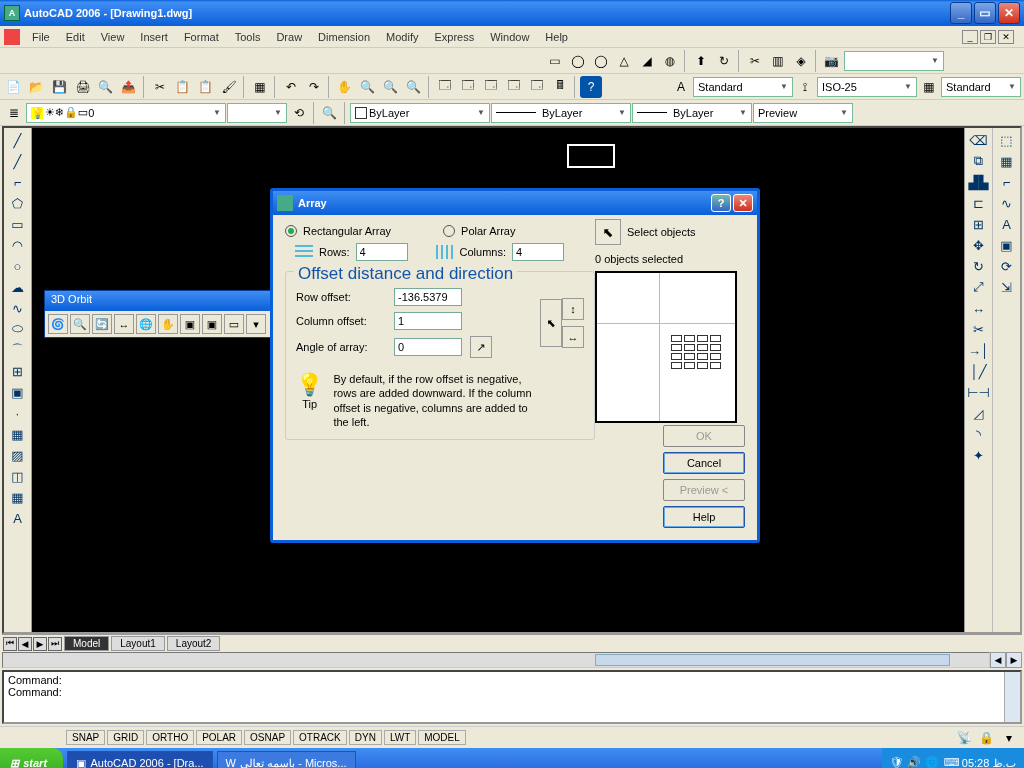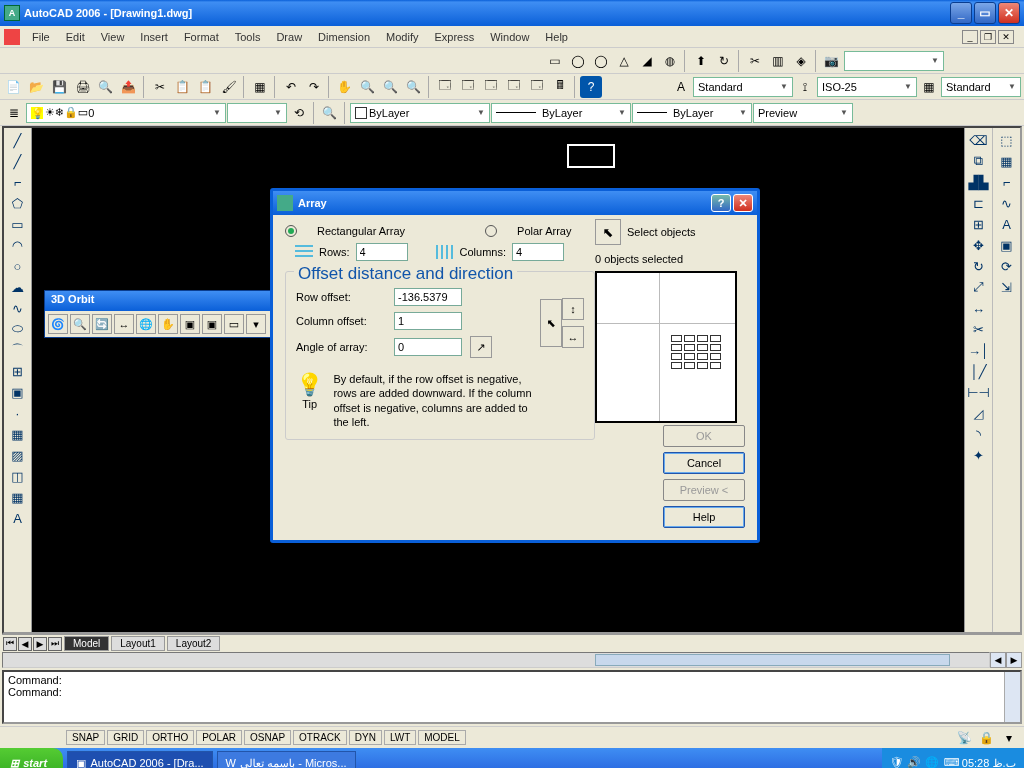--- a/index.html
+++ b/index.html
@@ -20,32 +20,32 @@
 .tdrop{height:20px;border:1px solid #7b9;background:#fff;padding:0 4px;display:flex;align-items:center;font-size:11px;min-width:60px}
 .tdrop .arrow{margin-left:auto;font-size:8px;color:#555}
 .workspace{position:relative;height:508px;background:#000;border:2px inset #999;margin:0 2px;display:flex}
 .lpal,.rpal{width:28px;background:#ece9d8;display:flex;flex-direction:column;padding:2px 0;gap:1px}
 .lpal{border-right:1px solid #999}
 .rpal{border-left:1px solid #999}
 .pbtn{width:24px;height:20px;margin:0 auto;display:flex;align-items:center;justify-content:center;font-size:13px;color:#036}
 .canvas{flex:1;background:#000;position:relative}
 .sel-rect{position:absolute;left:535px;top:16px;width:48px;height:24px;border:2px solid #fff}
 .orbit-panel{position:absolute;left:44px;top:290px;width:230px;background:#ece9d8;border:1px solid #0a3d8f}
-.orbit-title{height:20px;background:linear-gradient(to bottom,#3f8ef3,#0a5fd8);color:#fff;font-weight:bold;padding:2px 6px}
+.orbit-title{height:20px;background:linear-gradient(to bottom,#3f8ef3,#0a5fd8);color:#fff;font-weight:normal;padding:2px 6px}
 .orbit-row{display:flex;gap:2px;padding:3px}
 .ob{width:20px;height:20px;border:1px solid #999;background:#ece9d8;display:flex;align-items:center;justify-content:center;font-size:11px}
 .dialog{position:absolute;left:270px;top:188px;width:490px;background:#ece9d8;border:3px solid #0a5fd8;border-radius:3px}
 .dlg-title{height:24px;background:linear-gradient(to bottom,#3f8ef3,#0a5fd8);display:flex;align-items:center;padding:0 4px;color:#fff;font-weight:bold}
 .dlg-title .icon{width:16px;height:16px;background:#4a8;margin-right:5px}
 .dlg-tbtns{margin-left:auto;display:flex;gap:2px}
 .dlg-tbtn{width:20px;height:18px;border:1px solid #fff;border-radius:3px;display:flex;align-items:center;justify-content:center}
 .dlg-help{background:linear-gradient(to bottom,#7ba,#3268c5);color:#fff;font-weight:bold}
 .dlg-close{background:linear-gradient(to bottom,#ee8877,#d03020);color:#fff;font-weight:bold}
 .dlg-body{padding:10px 12px}
-.radio-row{display:flex;align-items:flex-start;gap:20px;margin-bottom:0}
+.radio-row{display:flex;align-items:flex-start;gap:6px;margin-bottom:0}
 .radio{width:12px;height:12px;border:1px solid #555;border-radius:50%;display:inline-flex;align-items:center;justify-content:center}
 .radio.on::after{content:"";width:6px;height:6px;background:#2a5;border-radius:50%}
 .rowcol{display:flex;align-items:center;gap:6px;margin:6px 0 10px 10px}
 .rowcol input{width:52px;height:18px;border:1px solid #7a9;padding:0 3px;font-size:11px}
 .rc-icon{width:18px;height:14px;display:inline-block}
 .rc-rows{background:repeating-linear-gradient(to bottom,#5bd 0,#5bd 2px,transparent 2px,transparent 5px)}
 .rc-cols{background:repeating-linear-gradient(to right,#5bd 0,#5bd 2px,transparent 2px,transparent 5px)}
 .group{border:1px solid #ccc;border-radius:3px;padding:10px;margin-top:4px;position:relative}
 .group-title{position:absolute;top:-8px;left:8px;background:#ece9d8;padding:0 4px;color:#15a;font-size:17px}
 .off-row{display:flex;align-items:center;margin:6px 0;gap:8px}

